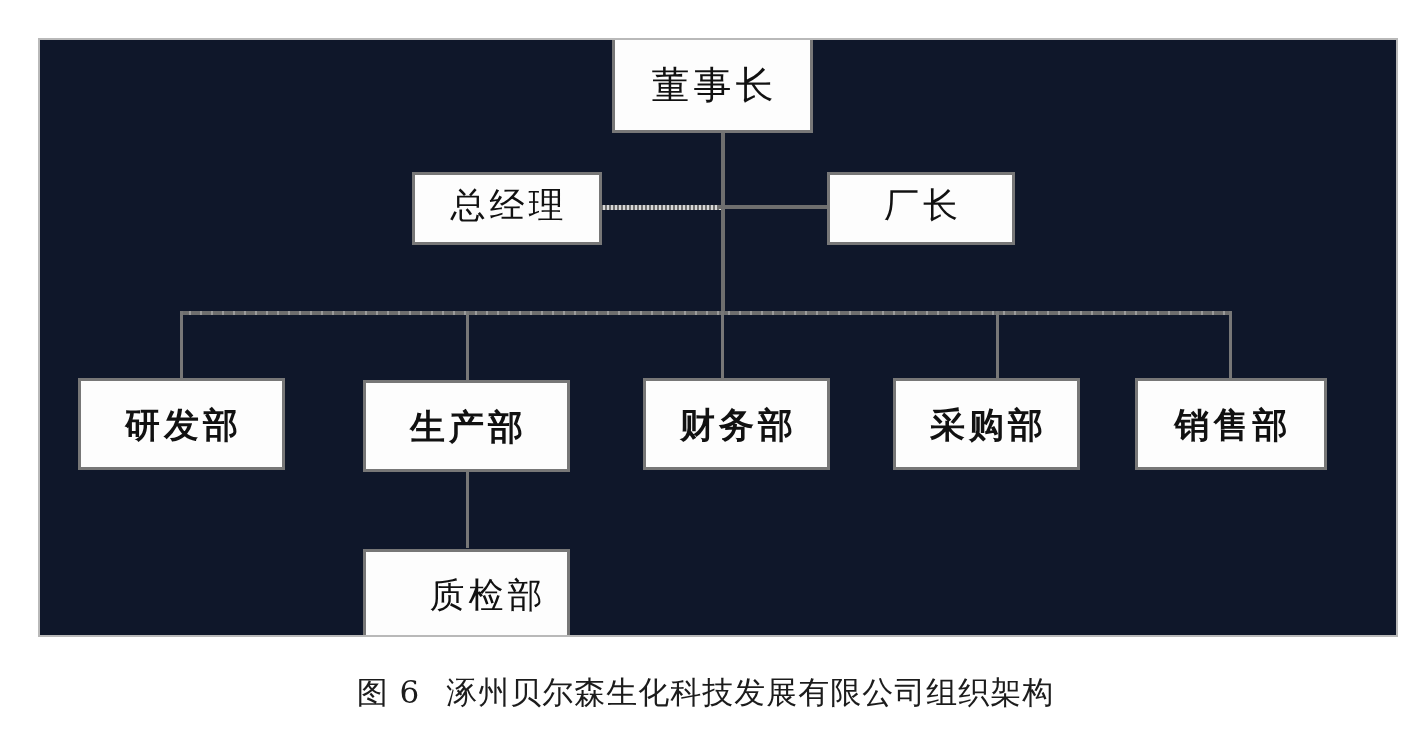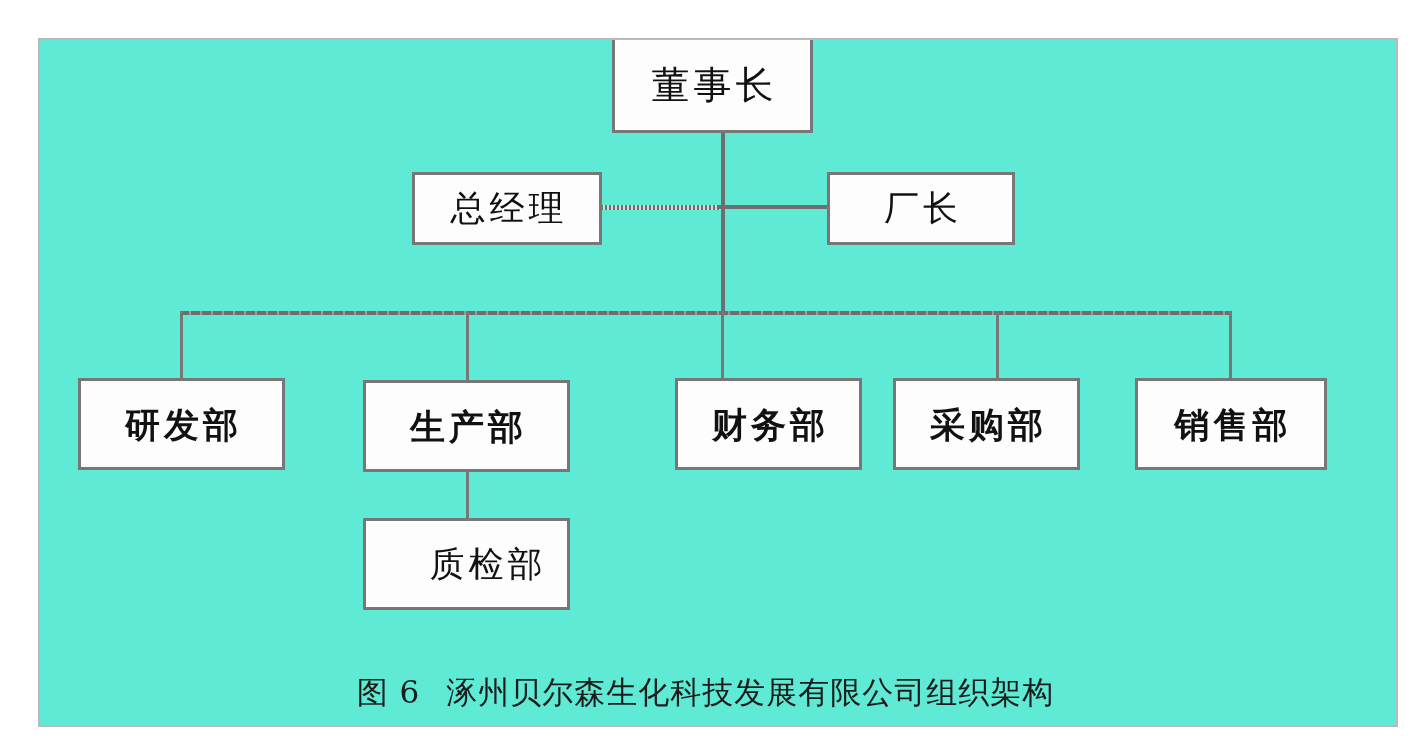--- a/index.html
+++ b/index.html
@@ -22,23 +22,23 @@
     height: 736px;
     background: #ffffff;
   }
 
   
   .frame {
     position: absolute;
     left: 38px;
     top: 38px;
     width: 1360px;
-    height: 689px;
+    height: 599px;
     border: 2px solid #b9b9b9;
-    background: #5eead4;
+    background: #0f172a;
     box-sizing: border-box;
     overflow: hidden;
   }
 
   
   .frame-inner {
     position: absolute;
     left: -40px;
     top: -40px;
     width: 1411px;
@@ -89,21 +89,21 @@
     letter-spacing: 4px;
     text-indent: 4px;
     white-space: nowrap;
   }
   .node .label {
     display: block;
     line-height: 1;
   }
 
   .node.lvl1 { font-size: 38px; }
-  .node.lvl2 { font-size: 35px; }
+  .node.lvl2 { font-size: 35px; font-family: Liberation Mono, monospace; }
   .node.lvl3 { font-size: 35px; font-weight: bold; }
   .node.lvl4 { font-size: 35px; }
 
   
   .caption {
     position: absolute;
     left: 0;
     top: 672px;
     width: 1411px;
     text-align: center;
@@ -152,33 +152,33 @@
       </div>
 
       <div class="node lvl3" style="left:78px; top:378px; width:207px; height:92px;">
         <span class="label">研发部</span>
       </div>
 
       <div class="node lvl3" style="left:363px; top:380px; width:207px; height:92px;">
         <span class="label">生产部</span>
       </div>
 
-      <div class="node lvl3" style="left:643px; top:378px; width:187px; height:92px;margin-left:32px;">
+      <div class="node lvl3" style="left:643px; top:378px; width:187px; height:92px;">
         <span class="label">财务部</span>
       </div>
 
       <div class="node lvl3" style="left:893px; top:378px; width:187px; height:92px;text-align:center;">
         <span class="label">采购部</span>
       </div>
 
       <div class="node lvl3" style="left:1135px; top:378px; width:192px; height:92px;">
         <span class="label">销售部</span>
       </div>
 
-      <div class="node lvl4" style="left:363px; top:518px; width:207px; height:92px;padding-left:39px;">
+      <div class="node lvl4" style="left:363px; top:549px; width:207px; height:92px;padding-left:39px;">
         <span class="label">质检部</span>
       </div>
 
     </div>
   </div>
 
   <div class="caption">
     <span class="fig-no">图 6</span><span>涿州贝尔森生化科技发展有限公司组织架构</span>
   </div>
 

